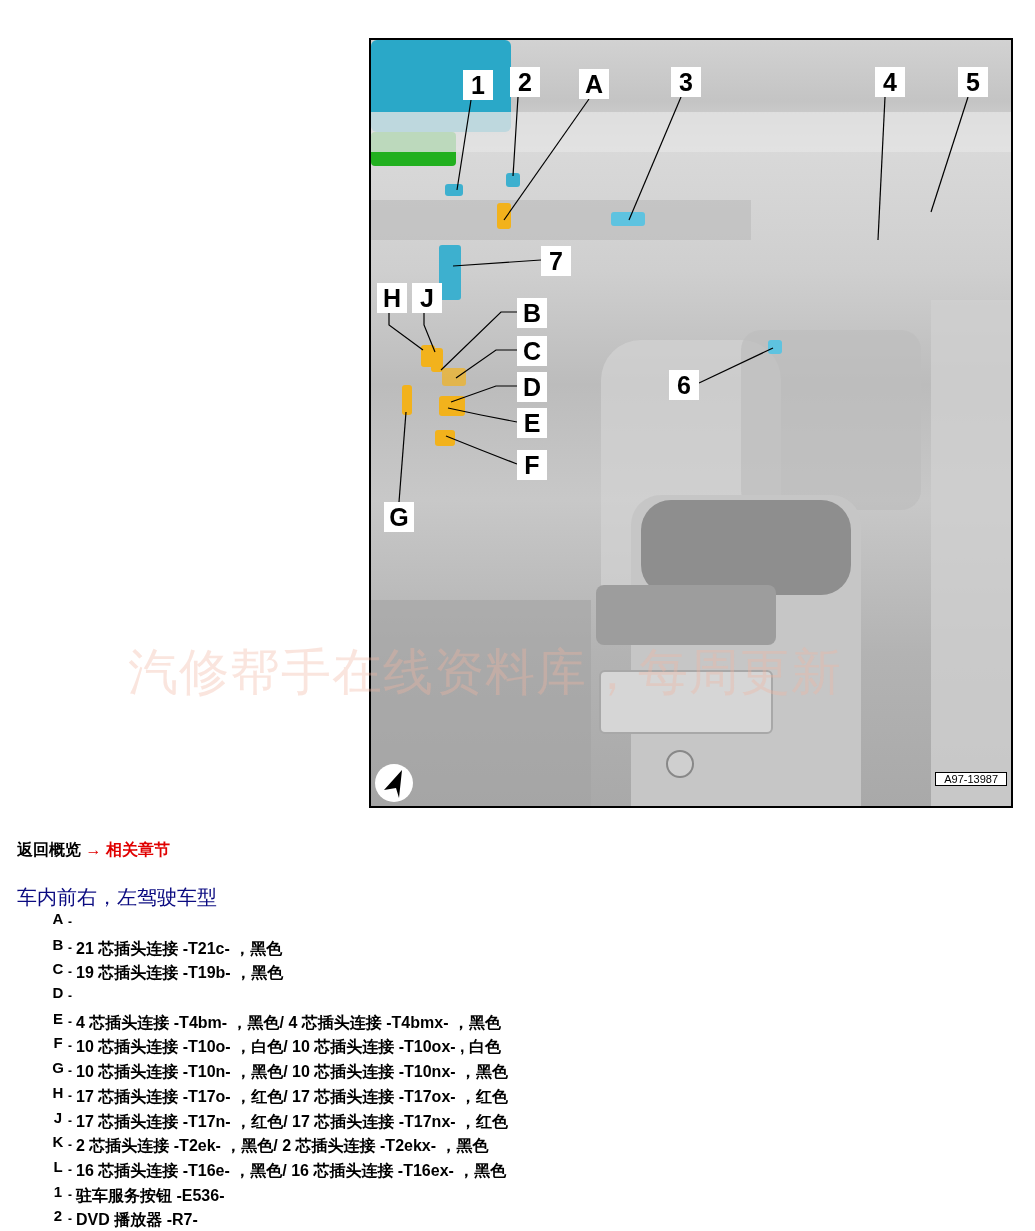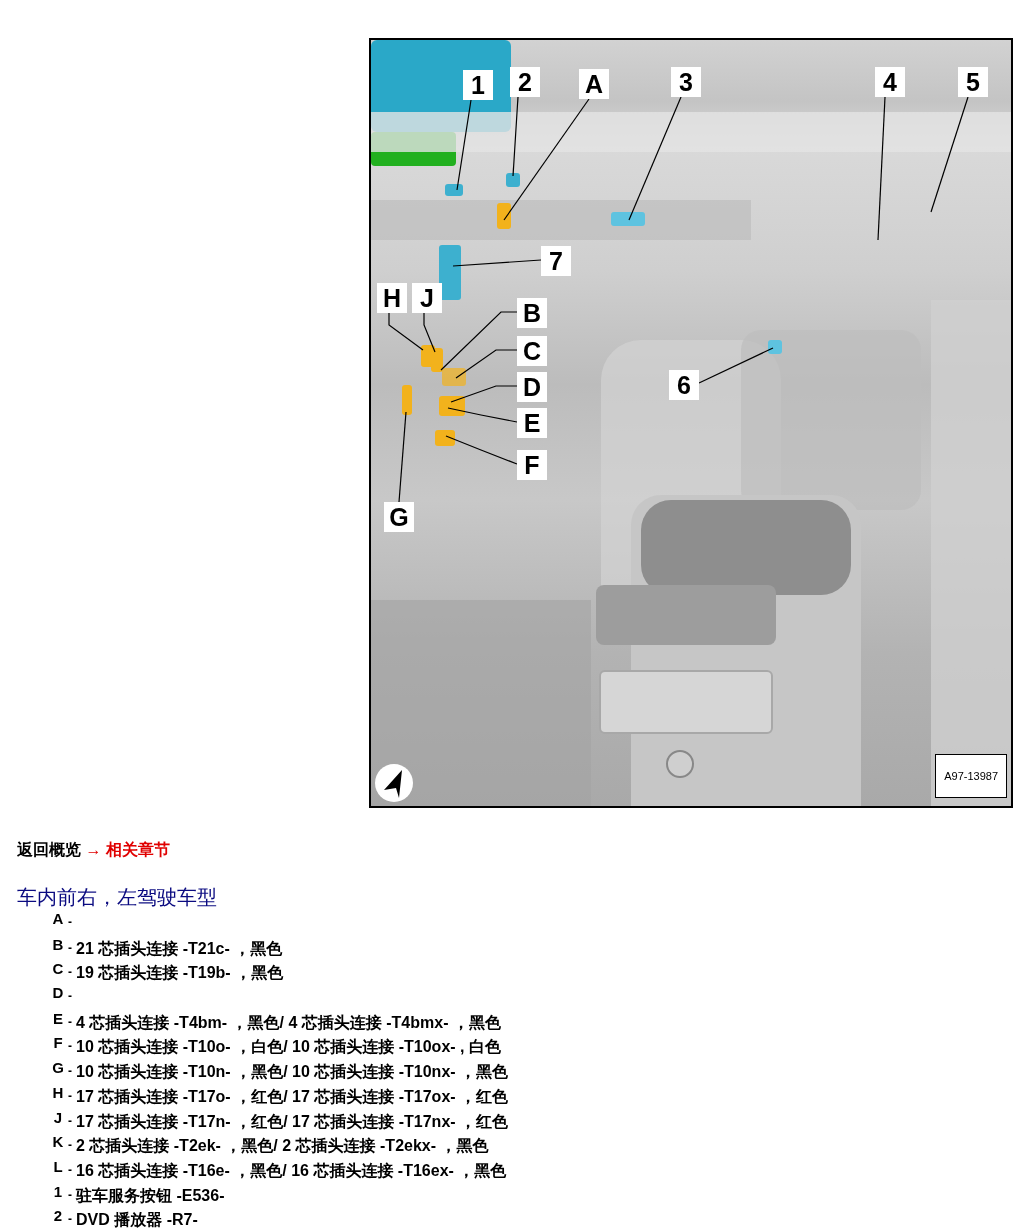--- a/index.html
+++ b/index.html
@@ -34,22 +34,22 @@
   
   svg.lines { position:absolute; left:0; top:0; width:644px; height:770px; }
 
   .callout { position:absolute; background:#fff; color:#000; font-weight:bold;
              font-size:25px; line-height:30px; text-align:center; min-width:24px; height:30px;
              padding:0 3px; font-family:"Liberation Sans",sans-serif; }
 
   .compass { position:absolute; left:4px; top:724px; width:38px; height:38px; border-radius:50%;
              background:#fff; }
   .compass svg { width:38px; height:38px; }
-  .figid { position:absolute; right:4px; bottom:8px; background:#fff; border:1px solid #000;
-           font-size:11px; padding:15px 8px;margin-left:8px; }
+  .figid { position:absolute; right:4px; bottom:20px; background:#fff; border:1px solid #000;
+           font-size:11px; padding:0 8px;margin-left:8px; }
 
   
   .watermark { position:absolute; left:128px; top:644px; font-family:"DejaVu Serif","Liberation Serif",serif;
                font-size:50px; line-height:56px; color:rgba(240,180,160,0.35); pointer-events:none;
                white-space:nowrap; letter-spacing:1px; }
 
   
   .backlink { position:absolute; left:17px; top:840px; font-size:16px; font-weight:bold; }
   .backlink .arrow, .backlink .rel { color:#e00000; }
   .section-title { position:absolute; left:17px; top:884px; font-size:20px; font-weight:normal; color:#0a0a80; }
@@ -129,20 +129,21 @@
 
   <div class="compass">
     <svg viewBox="0 0 38 38">
         <polygon points="27,6 9,26 21,24 24,34" fill="#000"></polygon>
       </svg>
   </div>
   <div class="figid">A97-13987</div>
 </div>
 
 <div class="watermark">
+  <div>汽修帮手在线资料库，每周更新</div>
 </div>
 
 <div class="backlink">
   <span>返回概览</span>
   <span class="arrow">→</span>
   <span class="rel">相关章节</span>
 </div>
 
 <div class="section-title">车内前右，左驾驶车型</div>
 

